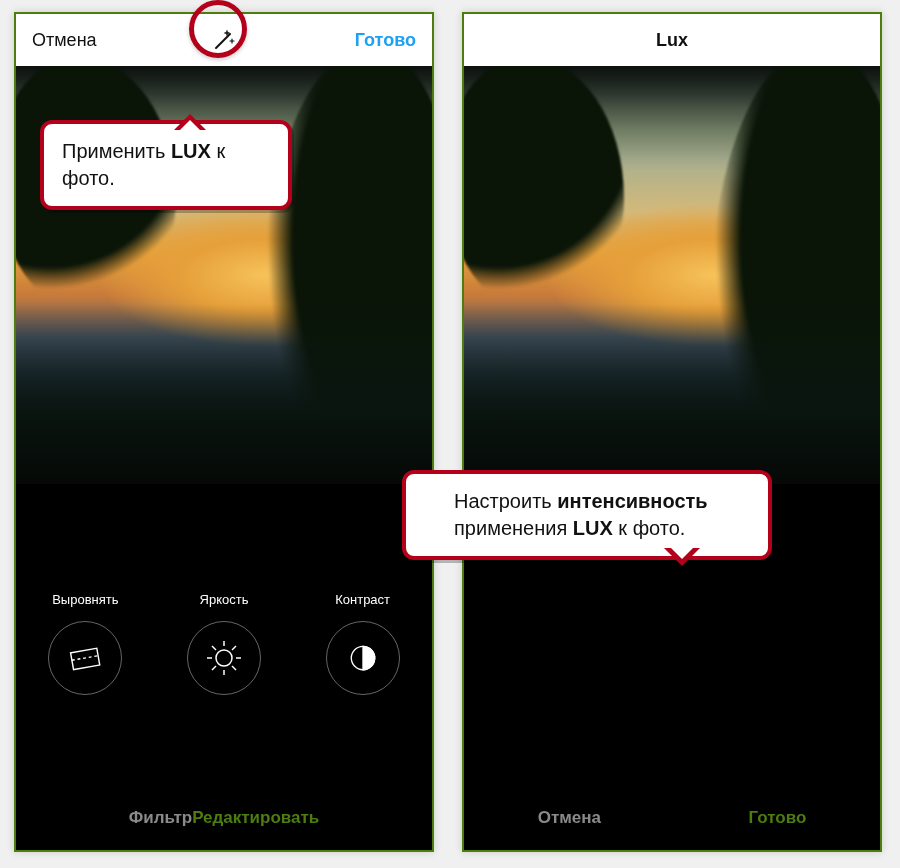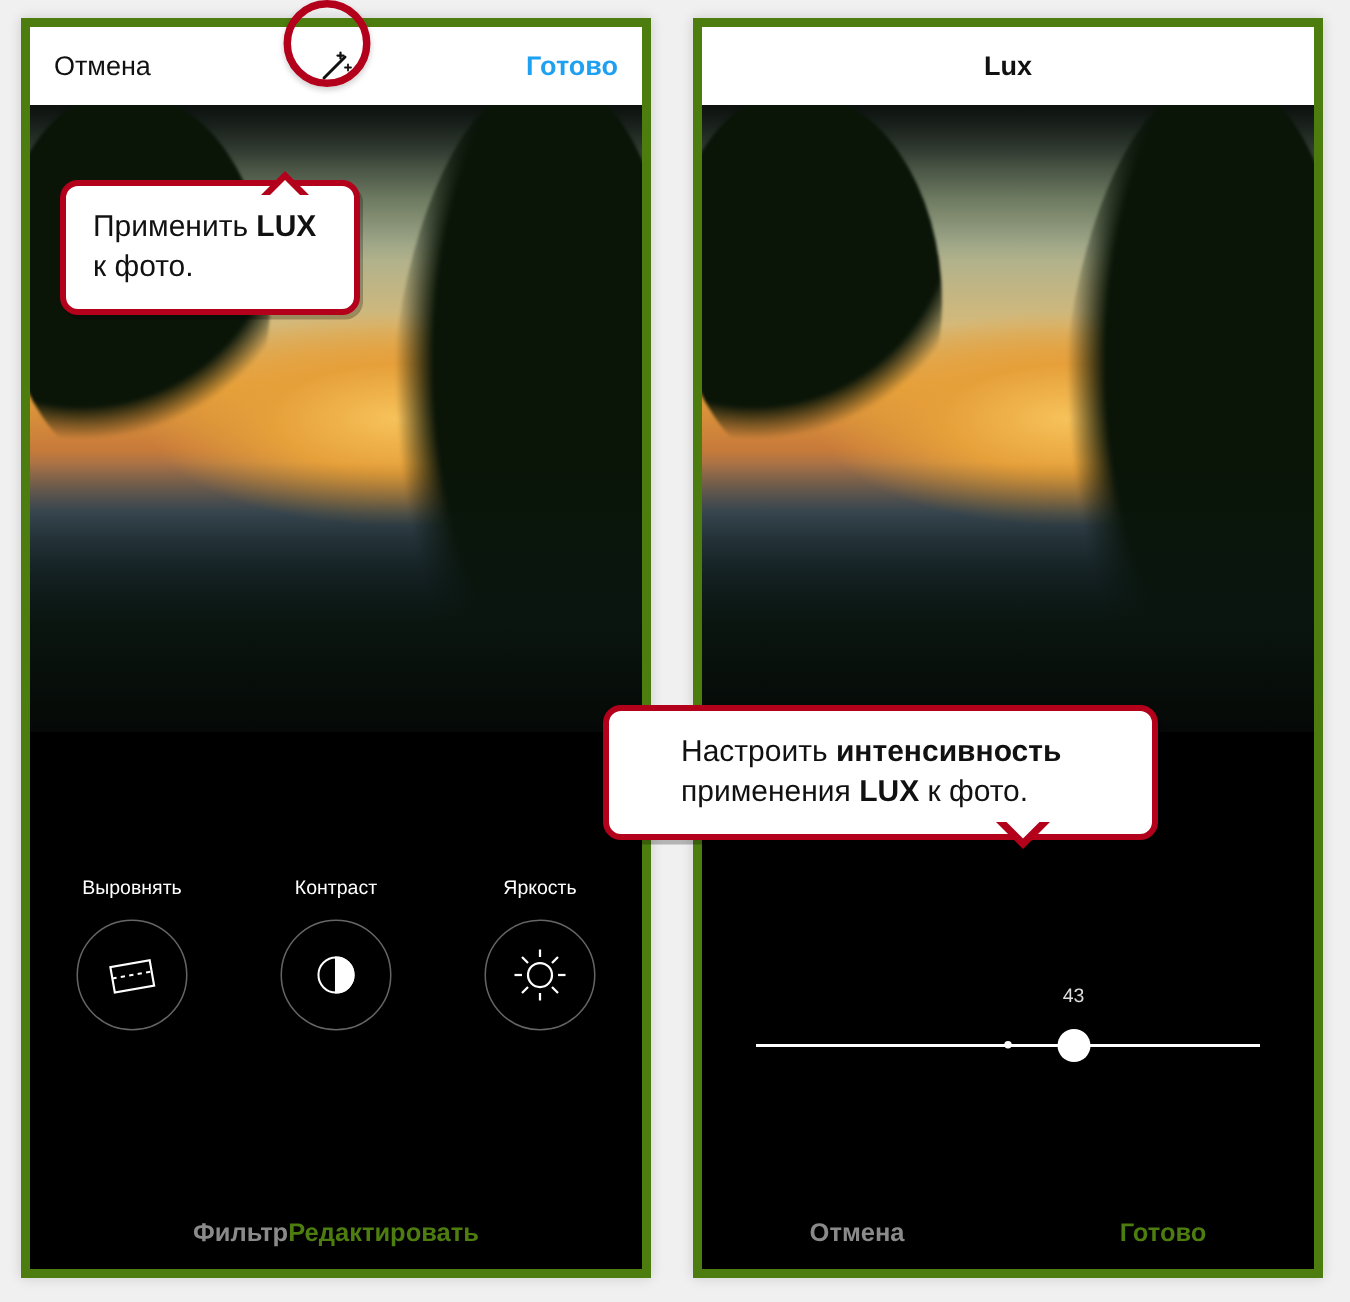--- a/index.html
+++ b/index.html
@@ -8,21 +8,21 @@
     background: #f0f0f0;
     width: 900px;
     height: 868px;
     position: relative;
   }
   .phone {
     position: absolute;
     width: 420px;
     height: 840px;
     background: #fff;
-    border: 6px solid #4d7c0f;
+    border: 2px solid #4d7c0f;
     box-shadow: 0 0 8px rgba(0,0,0,0.15);
     overflow: hidden;
   }
   .phone-left { left: 14px; top: 12px; }
   .phone-right { left: 462px; top: 12px; }
 
   .topbar {
     height: 52px;
     background: #fff;
     display: flex;
@@ -103,20 +103,21 @@
     flex-direction:column;
     align-items:center;
     width:94px;
   }
   .tool .label {
     font-size: 13px;
     font-weight:500;
     color:#fff;
     margin-bottom:14px;
     text-align:center;
+    margin-top:12px;
   }
   .tool .circle {
     width:74px;height:74px;border:1px solid #666;border-radius:50%;
     display:flex;align-items:center;justify-content:center;
   }
 
   .bottom-tabs {
     position:absolute;left:0;right:0;bottom:0;height:72px;
     display:flex;align-items:center;justify-content:center;
   }
@@ -157,21 +158,21 @@
     width:58px;height:58px;border:5px solid #b3001b;border-radius:50%;
     left:189px;top:0px;z-index:50;
     box-shadow: 0 2px 4px rgba(0,0,0,0.2);
   }
   .callout {
     position:absolute;background:#fff;border:4px solid #b3001b;border-radius:12px;
     padding:14px 18px;font-size:20px;line-height:1.35;color:#111;z-index:40;
     box-shadow: 2px 3px 0 rgba(0,0,0,0.25);
   }
   .callout b { font-weight:700; }
-  .callout1 { left:40px;top:120px;width:200px; }
+  .callout1 { left:40px;top:120px;width:252px; }
   .callout1::after{
     content:"";position:absolute;top:-26px;left:130px;
     width:0;height:0;border:16px solid transparent;border-bottom-color:#b3001b;
   }
   .callout1::before{
     content:"";position:absolute;top:-17px;left:133px;
     width:0;height:0;border:13px solid transparent;border-bottom-color:#fff;z-index:1;
   }
   .callout2 { left:402px;top:470px;width:370px;padding-left:48px; }
   .callout2::after{
@@ -207,30 +208,20 @@
 
   <div class="editor-panel">
     <div class="tool-row">
 
       <div class="tool">
         <div class="label">Выровнять</div>
         <div class="circle">
           <svg width="38" height="38" viewBox="0 0 40 40" fill="none" stroke="#fff" stroke-width="1.5">
             <rect x="6" y="12" width="28" height="18" transform="rotate(-10 20 20)"></rect>
             <line x1="6" y1="20" x2="34" y2="20" stroke-dasharray="3 3" transform="rotate(-10 20 20)"></line>
-          </svg>
-        </div>
-      </div>
-
-      <div class="tool">
-        <div class="label">Контраст</div>
-        <div class="circle">
-          <svg width="36" height="36" viewBox="0 0 40 40" stroke="#fff" stroke-width="1.5">
-            <circle cx="20" cy="20" r="13" fill="none"></circle>
-            <path d="M20 7 A13 13 0 0 1 20 33 Z" fill="#fff"></path>
           </svg>
         </div>
       </div>
 
       <div class="tool">
         <div class="label">Яркость</div>
         <div class="circle">
           <svg width="40" height="40" viewBox="0 0 40 40" fill="none" stroke="#fff" stroke-width="1.5">
             <circle cx="20" cy="20" r="8"></circle>
             <line x1="20" y1="3" x2="20" y2="8"></line>
@@ -238,20 +229,30 @@
             <line x1="3" y1="20" x2="8" y2="20"></line>
               <line x1="32" y1="20" x2="37" y2="20"></line>
             <line x1="8" y1="8" x2="12" y2="12"></line>
               <line x1="28" y1="28" x2="32" y2="32"></line>
             <line x1="28" y1="12" x2="32" y2="8"></line>
               <line x1="8" y1="32" x2="12" y2="28"></line>
           </svg>
         </div>
       </div>
 
+      <div class="tool">
+        <div class="label">Контраст</div>
+        <div class="circle">
+          <svg width="36" height="36" viewBox="0 0 40 40" stroke="#fff" stroke-width="1.5">
+            <circle cx="20" cy="20" r="13" fill="none"></circle>
+            <path d="M20 7 A13 13 0 0 1 20 33 Z" fill="#fff"></path>
+          </svg>
+        </div>
+      </div>
+
 
     </div>
 
     <div class="bottom-tabs">
       <span class="tab inactive">Фильтр</span>
       <span class="tab active">Редактировать</span>
     </div>
   </div>
 </div>
 
@@ -260,26 +261,20 @@
     <span class="center-title">Lux</span>
   </div>
 
   <div class="photo">
     <div class="foliage-l"></div>
       <div class="foliage-r"></div>
       <div class="fg"></div>
   </div>
 
   <div class="slider-panel">
-    <div class="slider-wrap">
-      <span class="slider-value">43</span>
-      <div class="track"></div>
-      <div class="origin-dot"></div>
-      <div class="thumb"></div>
-    </div>
     <div class="slider-bottom-tabs">
       <span class="tab inactive">Отмена</span>
       <span class="tab active">Готово</span>
     </div>
   </div>
 </div>
 
 <div class="ring"></div>
 
 <div class="callout callout1">

